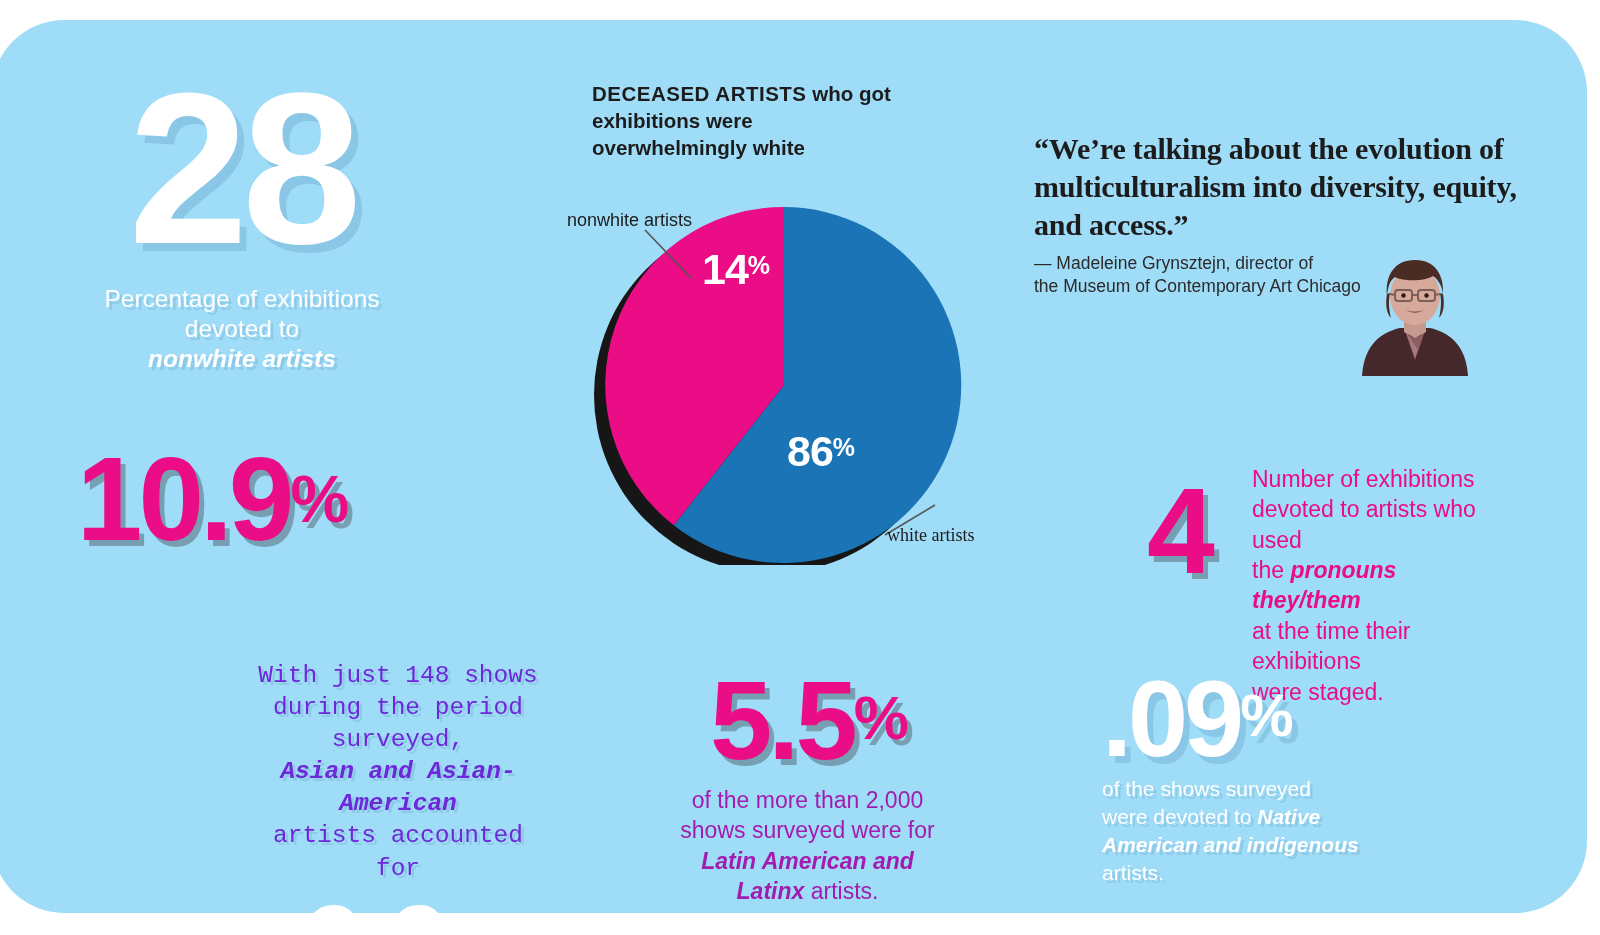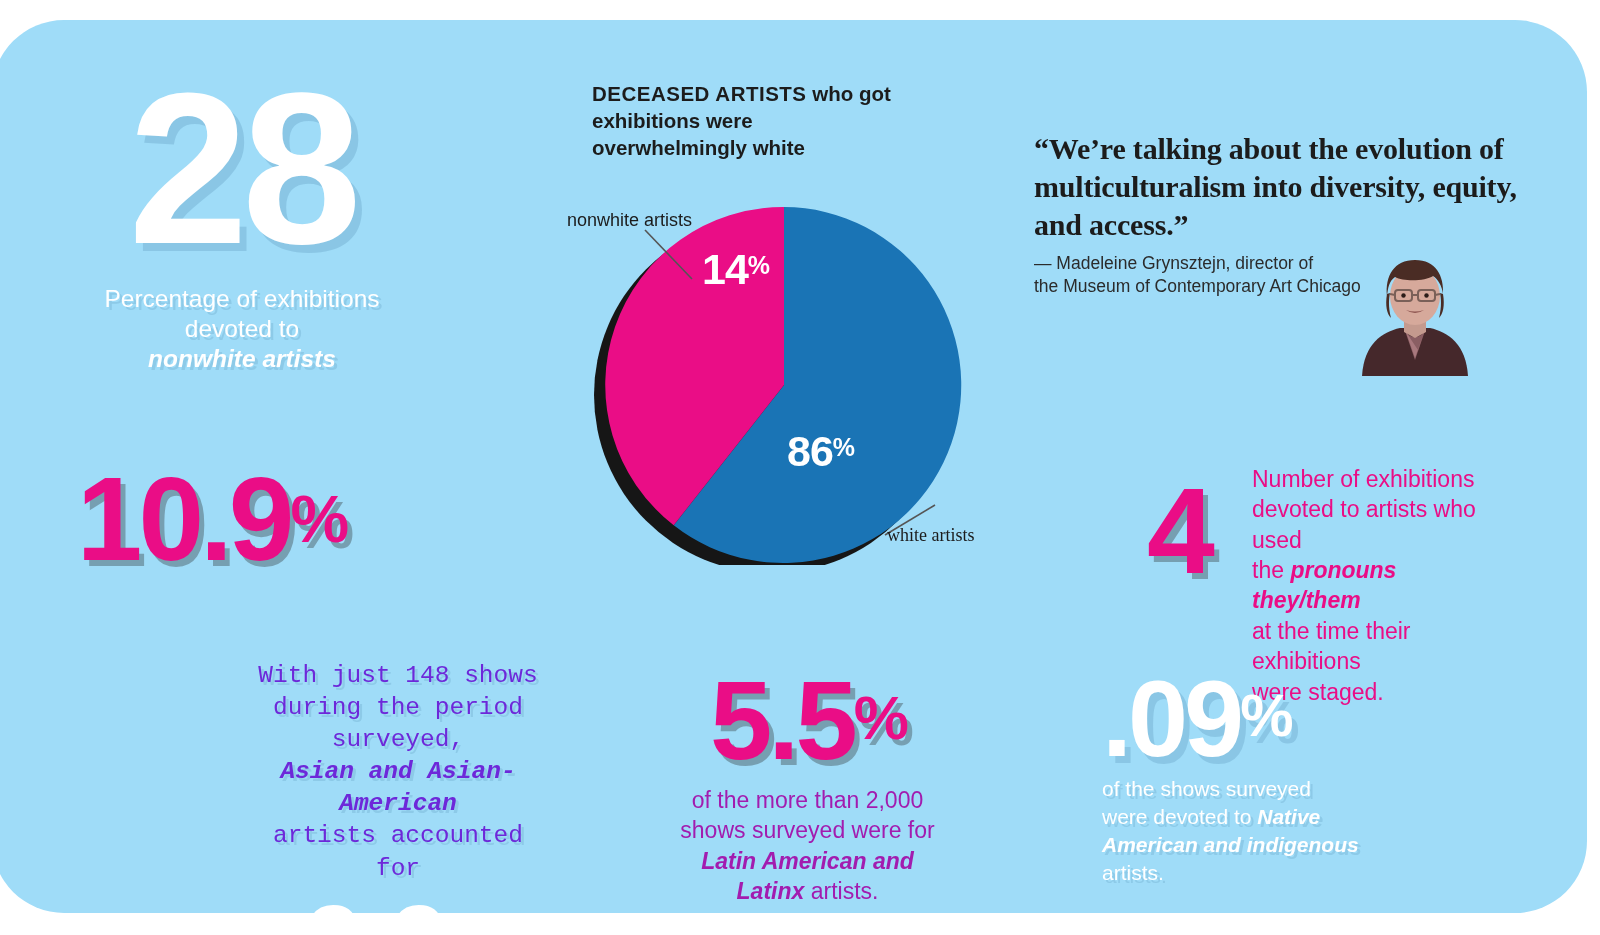--- a/index.html
+++ b/index.html
@@ -29,21 +29,21 @@
     text-shadow: 7px 8px 0 rgba(90,150,185,.30);
   }
   .cap28{
     margin-top:18px;color:#ffffff;font-size:24.5px;line-height:1.23;
     font-family:"Liberation Sans Narrow","Liberation Sans",sans-serif;
     font-stretch:condensed;
     text-shadow: 3px 3px 0 rgba(90,150,185,.26);
   }
 
   
-  .blk109{position:absolute;left:45px;top:440px;width:350px;text-align:center;}
+  .blk109{position:absolute;left:45px;top:420px;width:350px;text-align:center;}
   .num109{
     color:#ea0d86;font-weight:bold;font-size:118px;line-height:1;
     letter-spacing:-4px;
     text-shadow: 5px 6px 0 rgba(40,40,40,.34);
   }
   .num109 .pct{font-size:66px;vertical-align:18px;letter-spacing:-2px;}
   .cap109{
     margin-top:6px;color:#ea0d86;font-size:24.5px;line-height:1.3;
     font-family:"Liberation Sans Narrow","Liberation Sans",sans-serif;
   }

